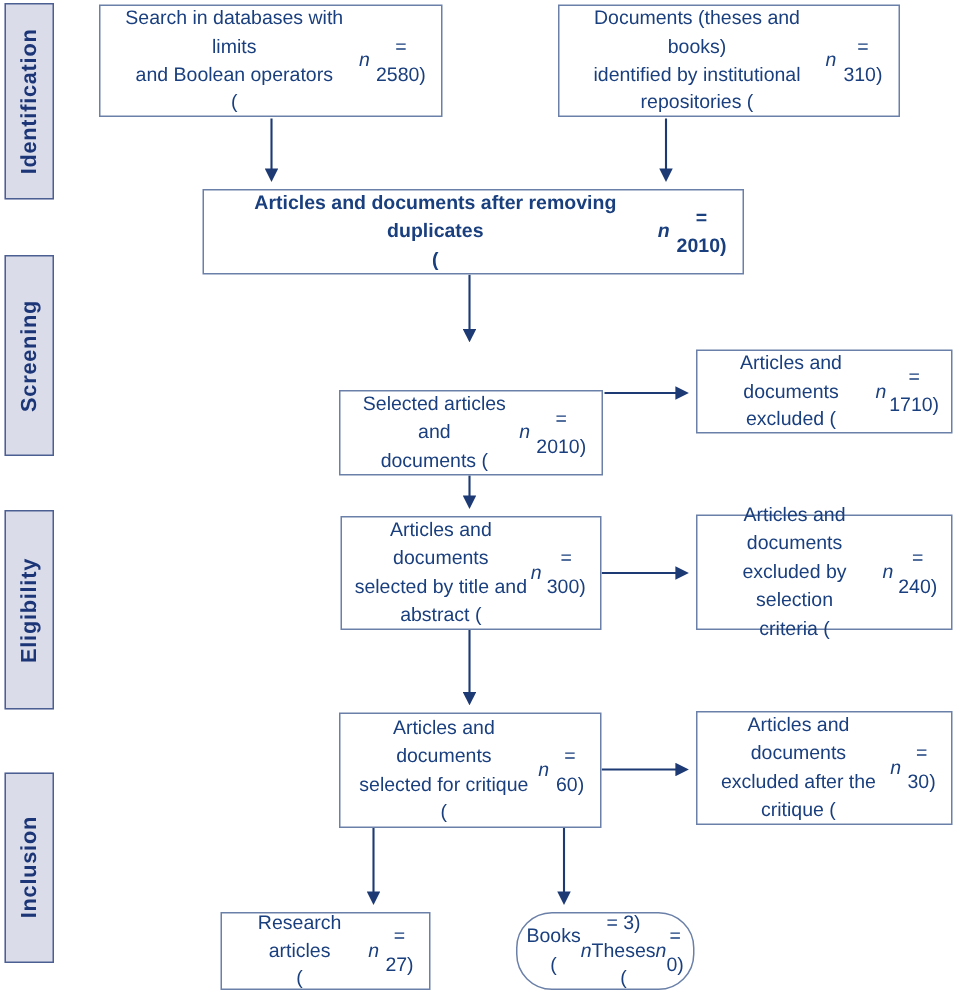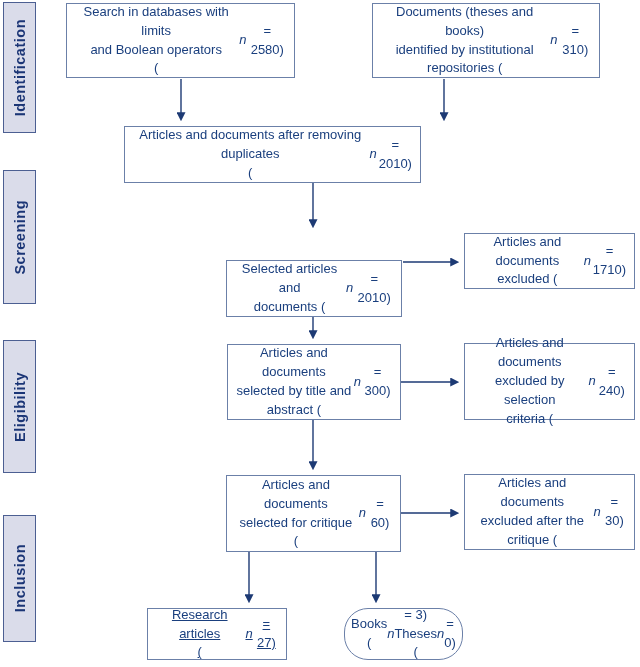--- a/index.html
+++ b/index.html
@@ -92,21 +92,21 @@
   </div>
 
   <div class="flow-box" style="left:66px;  top:3px;   width:229px; height:75px;">Search in databases with limits
 and Boolean operators
 (<i>n</i> = 2580)</div>
 
   <div class="flow-box" style="left:330px; top:3px;   width:228px; height:75px;margin-left:42px;">Documents (theses and books)
 identified by institutional
 repositories (<i>n</i> = 310)</div>
 
-  <div class="flow-box" style="left:124px; top:126px; width:297px; height:57px;">Articles and documents after removing duplicates
+  <div class="flow-box" style="left:135px; top:126px; width:361px; height:57px;font-weight:bold;">Articles and documents after removing duplicates
 (<i>n</i> = 2010)</div>
 
   <div class="flow-box" style="left:226px; top:233px; width:176px; height:57px;margin-top:27px;">Selected articles and
 documents (<i>n</i> = 2010)</div>
 
   <div class="flow-box" style="left:464px; top:233px; width:171px; height:56px;">Articles and documents
 excluded (<i>n</i> = 1710)</div>
 
   <div class="flow-box" style="left:227px; top:344px; width:174px; height:76px;">Articles and documents
 selected by title and
@@ -117,19 +117,19 @@
 criteria (<i>n</i> = 240)</div>
 
   <div class="flow-box" style="left:226px; top:475px; width:175px; height:77px;">Articles and documents
 selected for critique
 (<i>n</i> = 60)</div>
 
   <div class="flow-box" style="left:464px; top:474px; width:171px; height:76px;">Articles and documents
 excluded after the
 critique (<i>n</i> = 30)</div>
 
-  <div class="flow-box" style="left:147px; top:608px; width:140px; height:52px;text-decoration:underline;">Research articles
+  <div class="flow-box" style="left:147px; top:608px; width:140px; height:52px;">Research articles
 (<i>n</i> = 27)</div>
 
   <div class="flow-box" style="left:344px; top:608px; width:119px; height:52px;border-radius:24px;">Books (<i>n</i> = 3)
 Theses (<i>n</i> = 0)</div>
 
 </div>
 
 </body></html>

